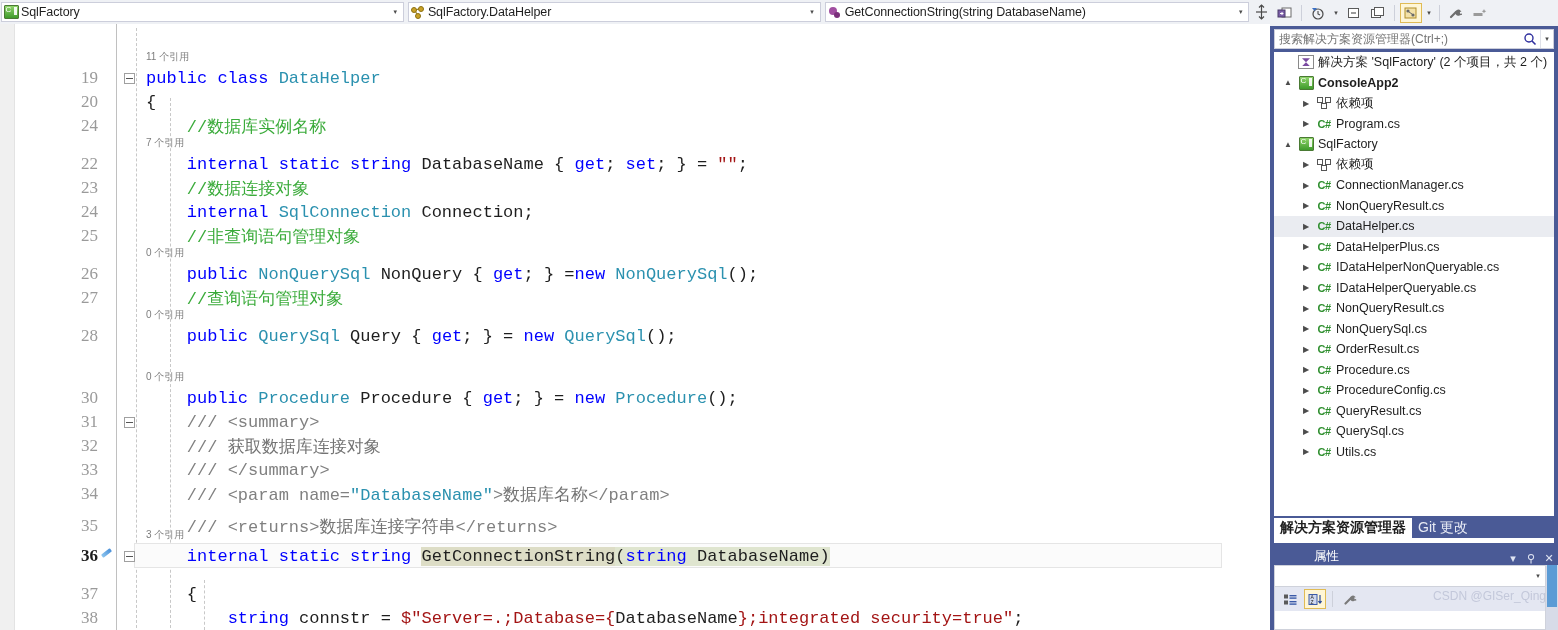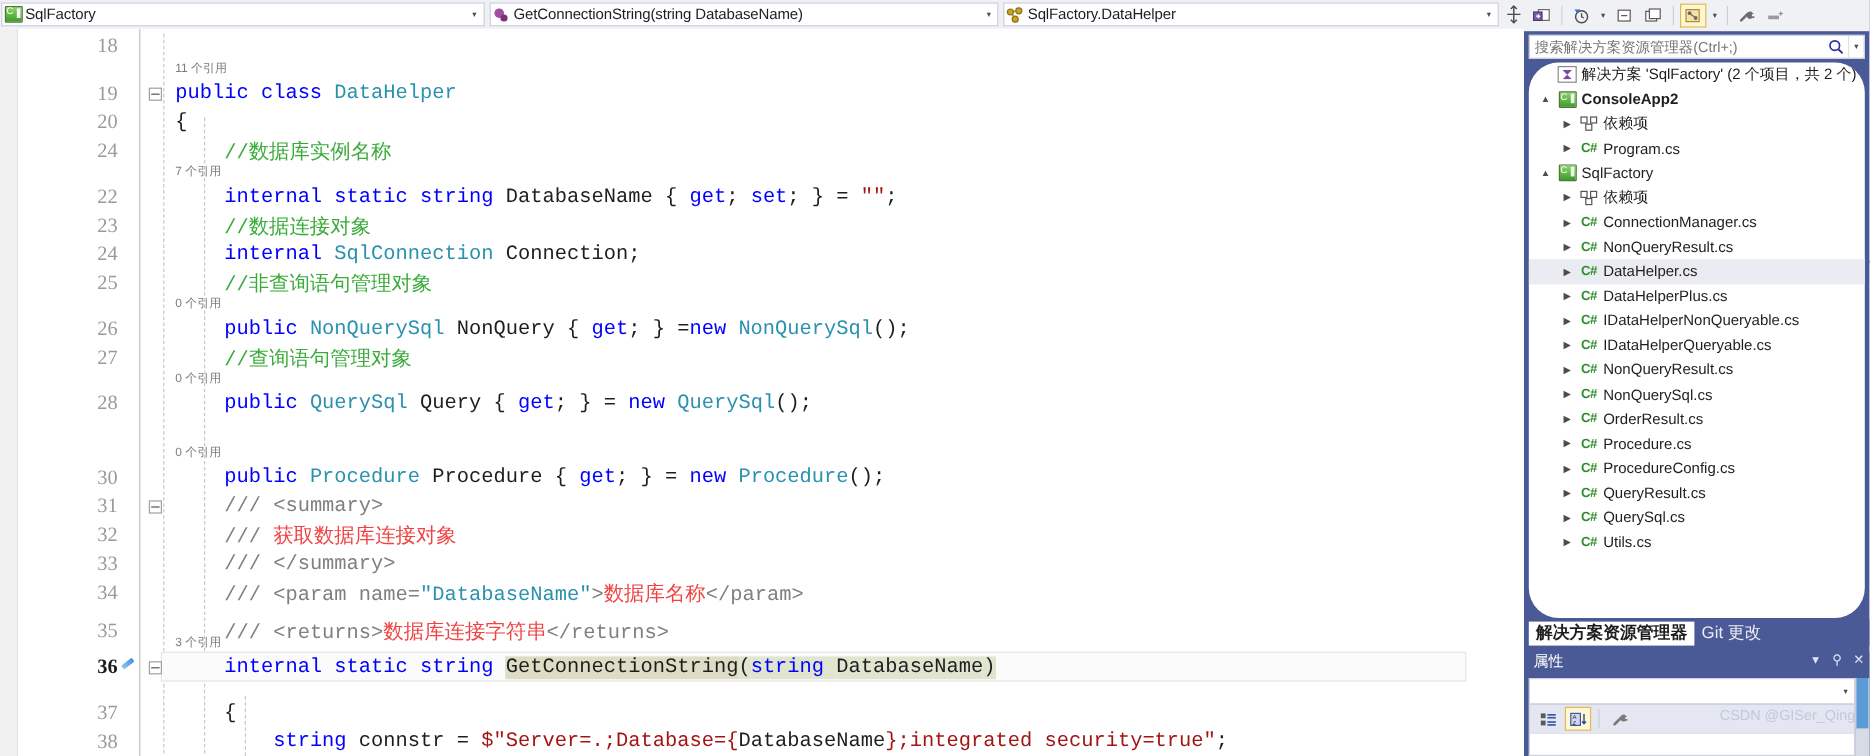--- a/index.html
+++ b/index.html
@@ -141,21 +141,21 @@
     position: absolute; left: 120px; right: 28px; height: 23px;
     border: 1px solid #e5e5e5; background: #fbfbfb;
   }
   .tok-kw { color: #0000ff; }
   .tok-type { color: #2b91af; }
   .tok-cmt { color: #3aab3a; }
   .tok-cmt-x { color: #808080; }
   .tok-str { color: #a31515; }
   .tok-plain { color: #1e1e1e; }
   .tok-xml { color: #808080; }
-  .tok-xmltxt { color: #ef4444; }
+  .tok-xmltxt { color: #737373; }
   .hl-method { background: #ddddc6; }
   .hl-param { background: #dfe5cf; }
   
   .edit-glyph {
     position: absolute; left: 86px; width: 14px; height: 14px;
   }
   .edit-glyph .pen {
     position: absolute; left: 1px; top: 2px; width: 11px; height: 4px;
     background: linear-gradient(90deg,#8ec6ef,#4a90d9);
     transform: rotate(-38deg);
@@ -210,24 +210,23 @@
     box-sizing: border-box; display: flex; align-items: center;
   }
   .se-search input {
     flex: 1 1 auto; border: 0; outline: 0; font-size: 12px;
     font-family: "Liberation Sans", sans-serif; color: #63666e;
     padding-left: 4px; background: transparent;
   }
   .se-search .mag { width: 20px; display: flex; align-items: center; justify-content: center; }
   .se-search .drop { width: 12px; display: flex; align-items: center; justify-content: center; font-size: 7px; color: #4a4a4a; border-left: 1px solid #dfe1e8; height: 100%; }
   .se-tree {
-    position: absolute; left: 4px; top: 52px; width: 280px; height: 463px;
+    position: absolute; left: 4px; top: 52px; width: 280px; height: 560px;
     background: #ffffff;
     overflow: hidden;
-    border-radius: 25px;
   }
   .tr-row {
     height: 20.5px; display: flex; align-items: center;
     white-space: nowrap; font-size: 12.5px; color: #1e1e1e;
     box-sizing: border-box;
   }
   .tr-row.sel { background: #eaecf1; }
   .tr-exp {
     width: 16px; flex: 0 0 16px; display: flex; align-items: center; justify-content: center;
     font-size: 8px; color: #4c4c4c;
@@ -265,23 +264,24 @@
     padding: 0 6px; font-size: 14px;
     box-sizing: border-box;
   }
   .se-tab.on { background: #ffffff; color: #1e1e1e; font-weight: bold; margin-left: 4px; }
   .se-tab.off { color: #e8ebf4; }
   .props {
     position: absolute; left: 4px; top: 543px; width: 284px; height: 87px;
     background: #4a5a96;
   }
   .props-hdr {
-    height: 22px; display: flex; align-items: flex-start;
+    height: 22px; display: flex; align-items: flex-end;
     color: #ffffff; font-size: 12.5px; padding-left: 4px;
     box-sizing: border-box;
+    margin-left: 36px;
   }
   .props-hdr .sp { flex: 1 1 auto; }
   .props-hdr .hb { width: 18px; text-align: center; color: #dfe4f2; font-size: 11px; }
   .props-combo {
     position: absolute; left: 0; top: 22px; width: 272px; height: 22px;
     background: #ffffff; border: 1px solid #cfd2db;
     box-sizing: border-box; display: flex; align-items: center; justify-content: flex-end;
   }
   .props-combo .drop { width: 14px; display: flex; align-items: center; justify-content: center; font-size: 7px; color: #4a4a4a; }
   .props-tools {
@@ -310,63 +310,62 @@
 </style>
 </head>
 <body>
 
 <div class="navbar">
   <div class="nav-combo c1">
     <span class="ico">
         <span class="ic-csproj"></span>
       </span>
     <span class="txt">SqlFactory</span>
-    <span class="arrow">▾</span>
-  </div>
-  <div class="nav-combo c3">
-    <span class="ico">
-      <span class="ic-method">
-          <span class="blob"></span>
-          <span class="blob2"></span>
-        </span>
-    </span>
-    <span class="txt">GetConnectionString(string DatabaseName)</span>
     <span class="arrow">▾</span>
   </div>
   <div class="nav-combo c2">
     <span class="ico">
       <span class="ic-class">
           <span class="ln l1"></span>
           <span class="ln l2"></span>
           <span class="dot d1"></span>
           <span class="dot d2"></span>
           <span class="dot d3"></span>
         </span>
     </span>
     <span class="txt">SqlFactory.DataHelper</span>
+    <span class="arrow">▾</span>
+  </div>
+  <div class="nav-combo c3">
+    <span class="ico">
+      <span class="ic-method">
+          <span class="blob"></span>
+          <span class="blob2"></span>
+        </span>
+    </span>
+    <span class="txt">GetConnectionString(string DatabaseName)</span>
     <span class="arrow">▾</span>
   </div>
   <div class="nav-splitter">
     <svg width="13" height="16" viewBox="0 0 13 16">
         <path d="M6.5 1 L6.5 15" stroke="#4a4a4a" stroke-width="1.2"></path>
         <path d="M1 8 L12 8" stroke="#4a4a4a" stroke-width="1.2"></path>
         <path d="M4 3.5 L6.5 1 L9 3.5" fill="none" stroke="#4a4a4a" stroke-width="1.2"></path>
         <path d="M4 12.5 L6.5 15 L9 12.5" fill="none" stroke="#4a4a4a" stroke-width="1.2"></path>
       </svg>
   </div>
 </div>
 
 <div class="editor">
   <div class="ed-indicator"></div>
   <div class="vbar" style="left:116px; top:0; height:606px;"></div>
   <div class="guide" style="left:136px; top:4px; height:600px;"></div>
   <div class="guide" style="left:170px; top:74px; height:530px;"></div>
   <div class="guide" style="left:204px; top:556px; height:50px;"></div>
   <div class="ed-lines" id="editor-lines">
-      <div class="code-line" style="top: 2px;"><span class="gutter-num">18</span><span class="code-text"></span></div>
       <div class="ref-line" style="top: 26px;">11 个引用</div>
       <div class="code-line" style="top: 42px;"><span class="gutter-num">19</span><span class="fold"></span><span class="code-text"><span class="tok-kw">public </span><span class="tok-kw">class </span><span class="tok-type">DataHelper</span></span></div>
       <div class="code-line" style="top: 66px;"><span class="gutter-num">20</span><span class="code-text"><span class="tok-plain">{</span></span></div>
       <div class="code-line" style="top: 90px;"><span class="gutter-num">24</span><span class="code-text"><span class="tok-cmt">    //数据库实例名称</span></span></div>
       <div class="ref-line" style="top: 112px;">7 个引用</div>
       <div class="code-line" style="top: 128px;"><span class="gutter-num">22</span><span class="code-text"><span class="tok-plain">    </span><span class="tok-kw">internal </span><span class="tok-kw">static </span><span class="tok-kw">string </span><span class="tok-plain">DatabaseName { </span><span class="tok-kw">get</span><span class="tok-plain">; </span><span class="tok-kw">set</span><span class="tok-plain">; } = </span><span class="tok-str">""</span><span class="tok-plain">;</span></span></div>
       <div class="code-line" style="top: 152px;"><span class="gutter-num">23</span><span class="code-text"><span class="tok-cmt">    //数据连接对象</span></span></div>
       <div class="code-line" style="top: 176px;"><span class="gutter-num">24</span><span class="code-text"><span class="tok-plain">    </span><span class="tok-kw">internal </span><span class="tok-type">SqlConnection</span><span class="tok-plain"> Connection;</span></span></div>
       <div class="code-line" style="top: 200px;"><span class="gutter-num">25</span><span class="code-text"><span class="tok-cmt">    //非查询语句管理对象</span></span></div>
       <div class="ref-line" style="top: 222px;">0 个引用</div>

